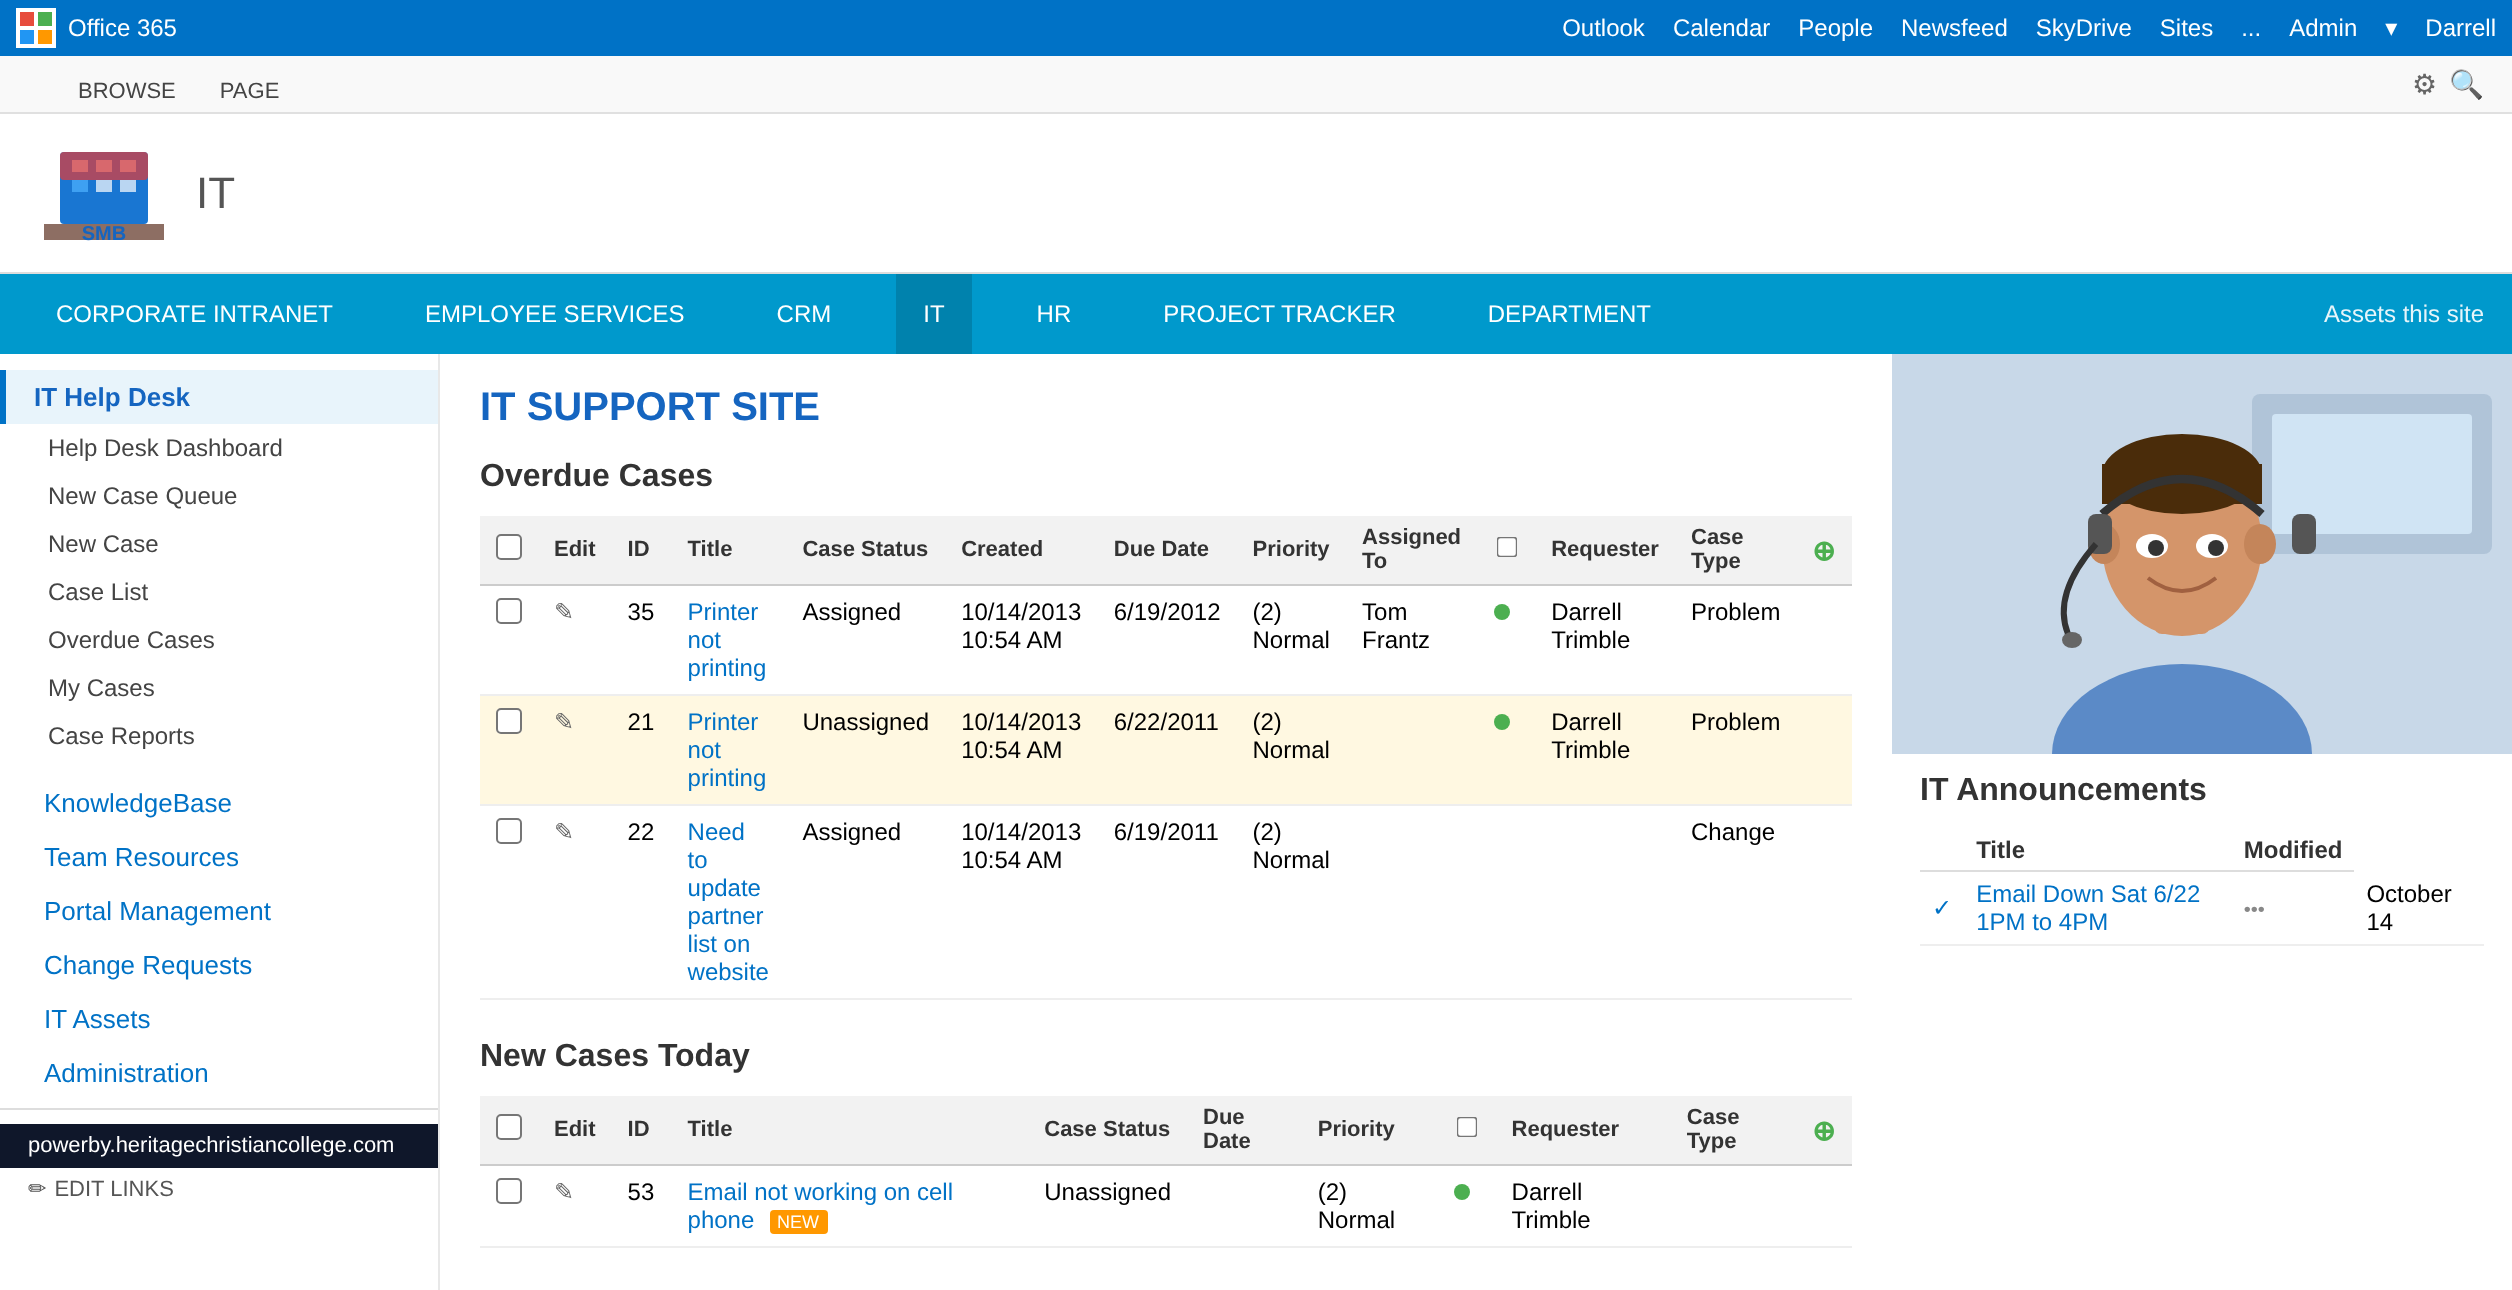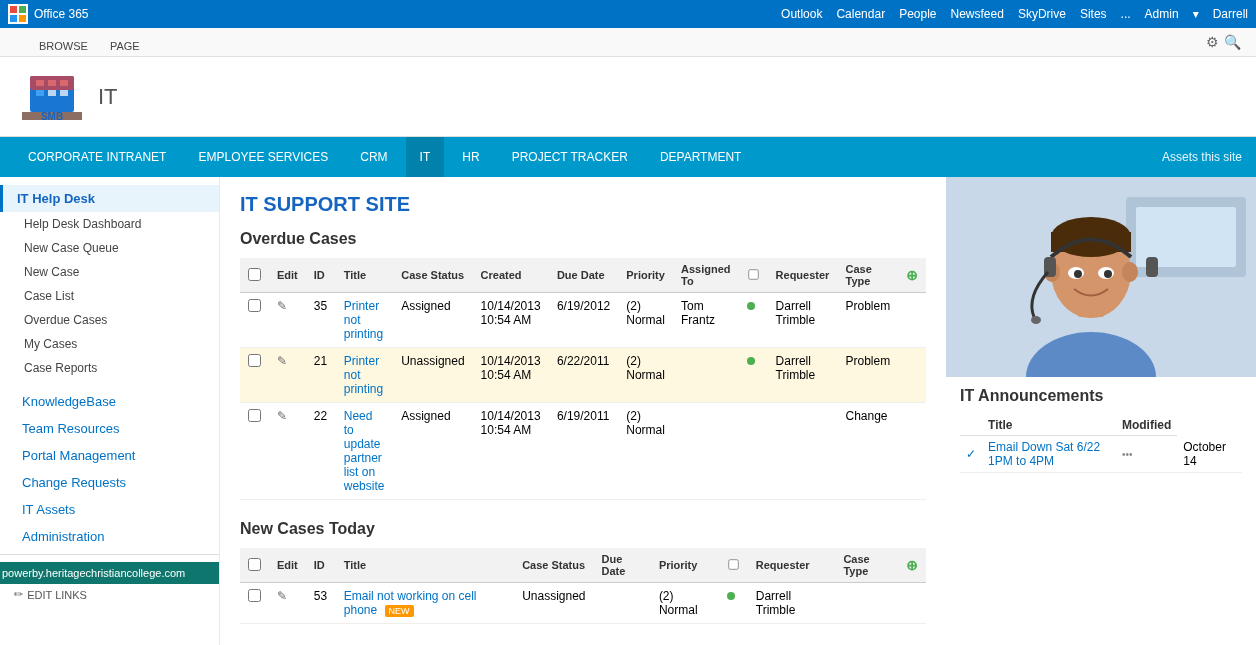--- a/index.html
+++ b/index.html
@@ -66,21 +66,21 @@
 
     
     .main-nav {
       background: #0099cc;
       height: 40px;
       display: flex;
       align-items: center;
       padding: 0 14px;
       justify-content: space-between;
     }
-    .main-nav-items { display: flex; gap: 4px; }
+    .main-nav-items { display: flex; gap: 18px; }
     .main-nav-item {
       color: white;
       font-size: 12px;
       padding: 0 14px;
       height: 40px;
       display: flex;
       align-items: center;
       cursor: pointer;
       text-decoration: none;
     }
@@ -125,23 +125,23 @@
     }
     .sidebar-group-link {
       padding: 6px 22px;
       font-size: 13px;
       color: #0072c6;
       cursor: pointer;
       display: block;
       font-weight: 400;
     }
     .sidebar-url {
-      background: #0f766e;
+      background: #0f172a;
       color: white;
-      padding: 5px 2px;
+      padding: 5px 14px;
       font-size: 11px;
     }
     .edit-links {
       padding: 4px 14px;
       font-size: 11px;
       color: #555;
       cursor: pointer;
       display: flex;
       align-items: center;
       gap: 4px;

